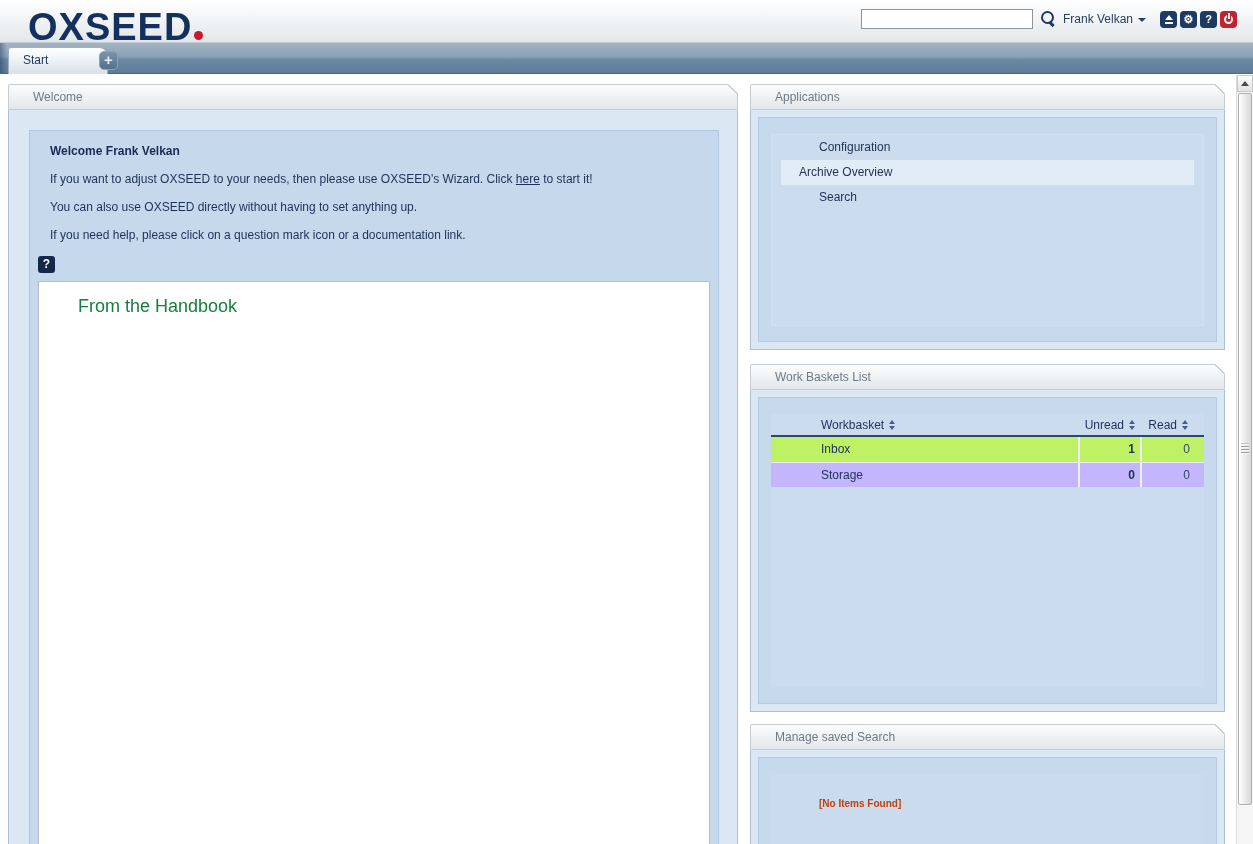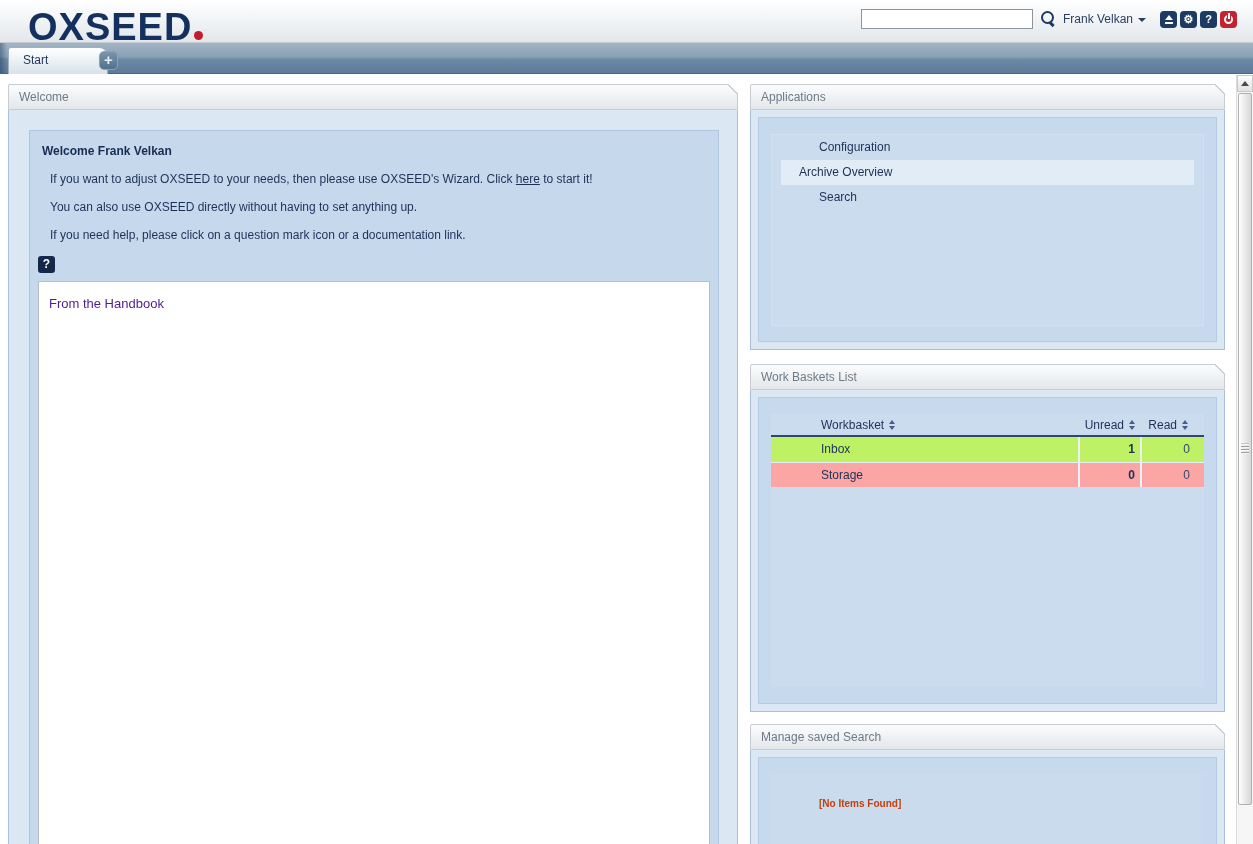--- a/index.html
+++ b/index.html
@@ -46,55 +46,55 @@
     border:1px solid #9fb0bf; border-bottom:none; border-radius:3px 9px 0 0;
     line-height:25px; padding-left:14px; color:#233a5f; cursor:pointer; }
   .add-tab { position:absolute; left:99px; top:8px; width:19px; height:19px; border-radius:5px;
     background:linear-gradient(#7a94ab, #53718e); border:1px solid #8ba1b5; color:#e9eff4;
     font-size:15px; font-weight:bold; text-align:center; line-height:16px; cursor:pointer; }
 
   
   .content { position:absolute; left:0; top:74px; width:1253px; height:770px; background:#fff; overflow:hidden; }
 
   .panel { position:absolute; }
-  .p-head { height:26px; line-height:24px; padding-left:10px; position:relative;
+  .p-head { height:26px; line-height:24px; padding-left:24px; position:relative;
     background:linear-gradient(#fbfcfd, #e3e7ea); border:1px solid #c6ccd2;
     border-radius:2px 2px 0 0; color:#6e7a85; cursor:default; }
   .p-head::after { content:""; position:absolute; top:-1px; right:-1px; width:11px; height:11px;
     background:linear-gradient(225deg, #ffffff 44%, #c9cfd6 44%, #c9cfd6 54%, rgba(255,255,255,0) 54%); }
   .p-body { position:absolute; top:26px; left:0; right:0; bottom:0;
     background:#dbe7f3; border:1px solid #a9c0d8; border-top:none; }
   .p-inner { position:absolute; top:7px; left:7px; right:7px; bottom:7px;
     background:#c7d9ec; border:1px solid #b5cbe2; }
 
   
   .panel-welcome { left:8px; top:10px; width:730px; height:790px; }
   .w-box { position:absolute; top:20px; left:20px; right:18px; height:740px;
     background:#c6d9ec; border:1px solid #aec6de; padding:8px; }
-  .w-box h3 { font-size:12px; margin:5px 4px 14px; color:#172c52; }
+  .w-box h3 { font-size:12px; margin:5px 12px 14px; color:#172c52; }
   .w-box p { margin:0 12px 14px; color:#1c3158; }
   .w-link { text-decoration:underline; color:#1c3158; cursor:pointer; }
   .q-icon { width:17px; height:17px; background:#14284a; color:#fff; border-radius:3px;
     font-weight:bold; font-size:12px; text-align:center; line-height:17px; cursor:pointer; }
   .handbook { margin-top:8px; background:#fff; border:1px solid #b6bfc8; height:620px; padding:14px 10px; }
-  .handbook-title { font-size:13px; color:#4c1d95; }
+  .handbook-title { font-size:18px; color:#15803d;margin-left:29px; }
 
   
   .panel-apps { left:750px; top:10px; width:475px; height:266px; }
   .apps-wrap { position:absolute; top:16px; left:12px; right:12px; height:192px;
     background:#cbdcee; border:1px solid #d2e0ef; }
   .app-item { height:25px; line-height:25px; padding-left:47px; color:#1c3158; cursor:pointer; }
   .app-item.hl { margin:0 9px; padding-left:18px; background:#e2ecf7; }
 
   .panel-wb { left:750px; top:290px; width:475px; height:348px; }
   .wb-wrap { position:absolute; top:16px; left:12px; right:12px; bottom:16px; background:#cbdcee; }
   .wb-hrow { display:flex; height:23px; line-height:23px; border-bottom:2px solid #2c486f; color:#1c3158; }
   .wb-row { display:flex; height:25px; line-height:25px; color:#1c3158; cursor:pointer; }
   .wb-row.r0 { background:#bef264; }
-  .wb-row.r1 { background:#fca5a5; border-top:1px solid #e6eef7; }
+  .wb-row.r1 { background:#c4b5fd; border-top:1px solid #e6eef7; }
   .c-name { flex:1; padding-left:50px; }
   .c-unread { width:64px; text-align:right; padding-right:5px; }
   .c-read { width:62px; text-align:right; padding-right:14px; }
   .wb-row .c-unread { border-left:2px solid #ebf1f8; border-right:2px solid #ebf1f8; font-weight:bold; }
   .wb-row .c-read { color:#33496b; }
   .hcell { cursor:pointer; }
   .sort { display:inline-block; width:9px; height:10px; margin-left:4px; position:relative; vertical-align:middle; top:-1px; }
   .sort::before { content:""; position:absolute; top:0; left:1px;
     border-left:3.5px solid transparent; border-right:3.5px solid transparent; border-bottom:4px solid #44608a; }
   .sort::after { content:""; position:absolute; bottom:0; left:1px;

